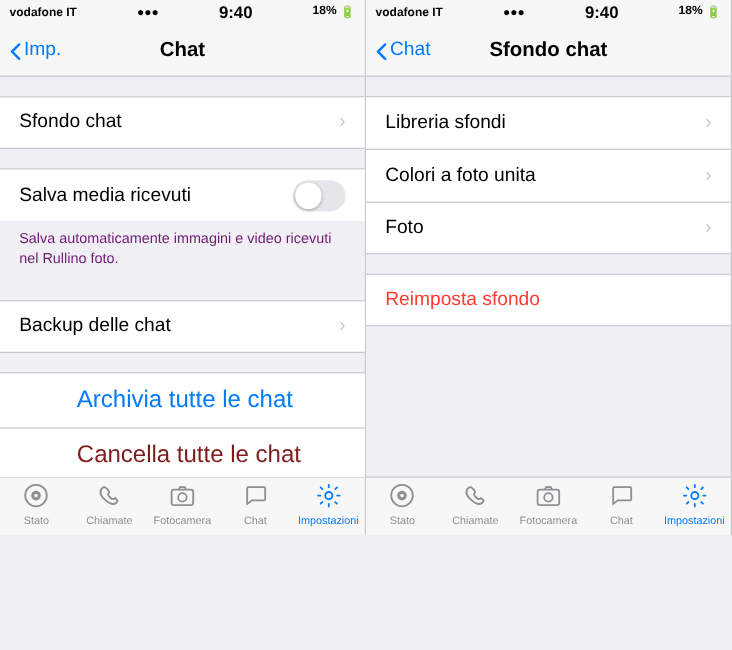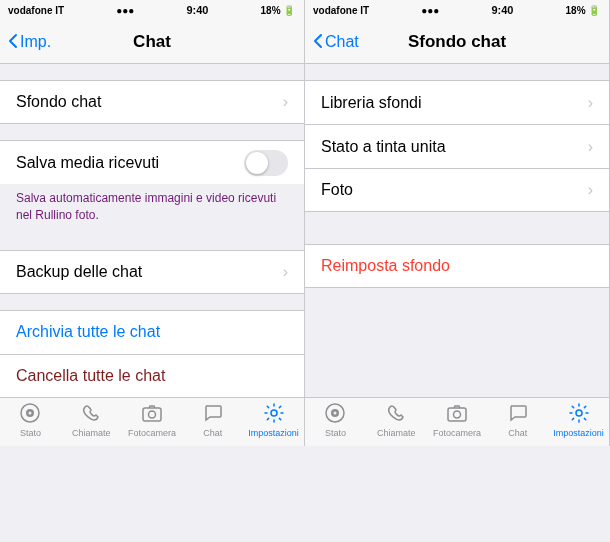--- a/index.html
+++ b/index.html
@@ -30,21 +30,21 @@
       justify-content: space-between;
       align-items: center;
       padding: 0 8px;
       height: 20px;
       font-size: 10px;
       font-weight: 600;
       color: #000;
       flex-shrink: 0;
     }
     .status-bar .carrier { font-size: 10px; }
-    .status-bar .time { font-size: 11px; font-weight: 600; }
+    .status-bar .time { font-size: 14px; font-weight: 600; }
     .status-bar .right-icons { display: flex; align-items: flex-start; gap: 3px; font-size: 10px; }
 
     
     .nav-bar {
       background: rgba(247,247,247,0.95);
       border-bottom: 1px solid #c8c7cc;
       height: 44px;
       display: flex;
       align-items: center;
       justify-content: center;
@@ -55,21 +55,21 @@
       font-size: 17px;
       font-weight: 600;
       color: #000;
     }
     .nav-bar .nav-back {
       position: absolute;
       left: 8px;
       color: #007aff;
       font-size: 16px;
       display: flex;
-      align-items: flex-start;
+      align-items: flex-end;
       gap: 2px;
       cursor: pointer;
     }
     .nav-bar .nav-back svg {
       width: 10px;
       height: 16px;
     }
 
     
     .content {
@@ -143,22 +143,23 @@
       display: flex;
       align-items: center;
       padding: 0 16px;
       min-height: 44px;
       cursor: pointer;
     }
     .action-row:last-child {
       border-bottom: 1px solid #c8c7cc;
     }
     .action-row .row-label {
-      font-size: 16px;
+      font-size: 20px;
       padding: 11px 0;
+      margin-left: 48px;
     }
     .action-row.blue .row-label { color: #007aff; }
     .action-row.red .row-label { color: #7f1d1d; }
 
     
     .tab-bar {
       background: rgba(247,247,247,0.95);
       border-top: 1px solid #c8c7cc;
       height: 49px;
       display: flex;
@@ -192,21 +193,21 @@
     }
 
     .reimposta-row {
       background: #fff;
       border-top: 1px solid #c8c7cc;
       border-bottom: 1px solid #c8c7cc;
       display: flex;
       align-items: center;
       padding: 0 16px;
       min-height: 44px;
-      margin-top: 32px;
+      margin-top: 16px;
       cursor: pointer;
     }
     .reimposta-row .row-label {
       font-size: 16px;
       color: #ff3b30;
       padding: 11px 0;
     }
   </style>
 </head>
 <body>
@@ -340,21 +341,21 @@
     <span class="nav-title">Sfondo chat</span>
   </div>
 
   <div class="content">
     <div class="settings-group">
       <div class="settings-row">
         <span class="row-label">Libreria sfondi</span>
         <span class="row-chevron">›</span>
       </div>
       <div class="settings-row">
-        <span class="row-label">Stato a tinta unita</span>
+        <span class="row-label">Colori a foto unita</span>
         <span class="row-chevron">›</span>
       </div>
       <div class="settings-row">
         <span class="row-label">Foto</span>
         <span class="row-chevron">›</span>
       </div>
     </div>
 
     <div class="reimposta-row">
       <span class="row-label">Reimposta sfondo</span>

